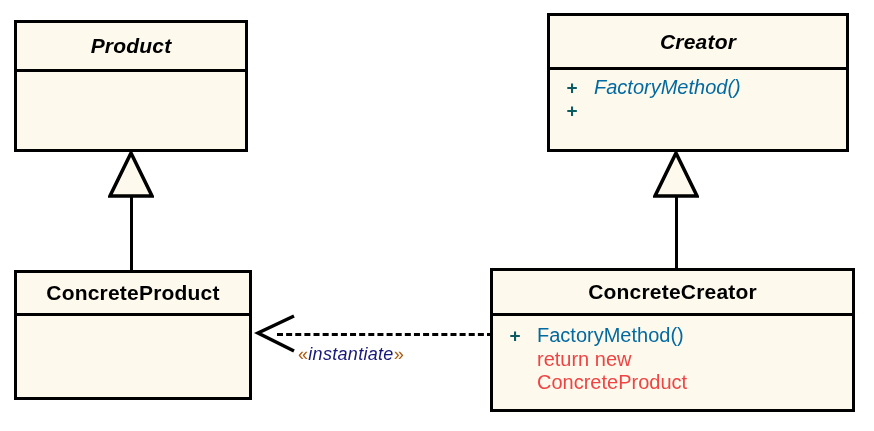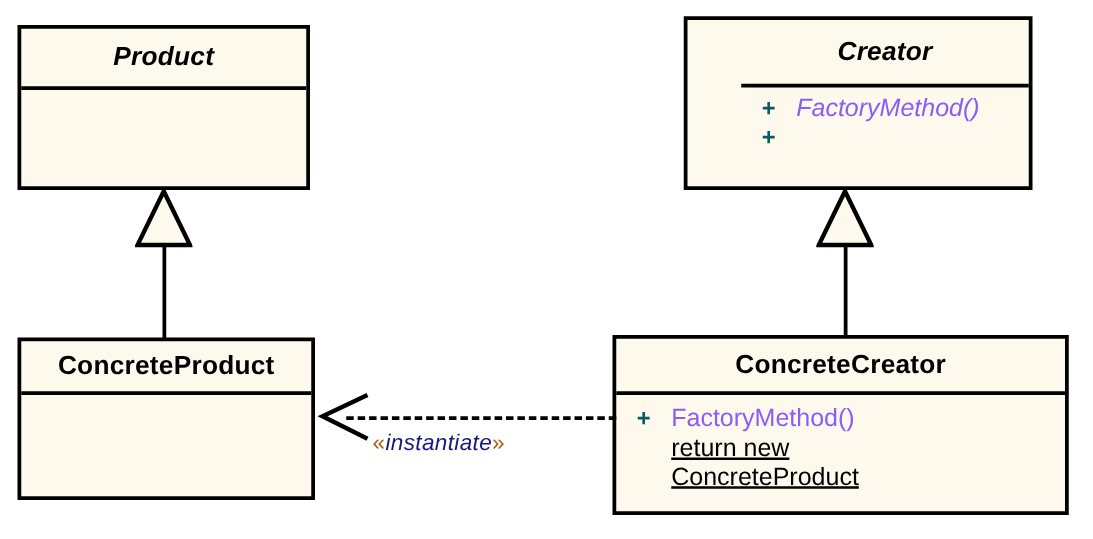--- a/index.html
+++ b/index.html
@@ -61,28 +61,27 @@
   .member-vis {
     width: 44px;
     flex: none;
     text-align: center;
     color: #0b5b63;
     font-weight: bold;
     font-size: 19px;
   }
   .member-vis.blank { color: transparent; }
   .member-name {
-    color: #8b5cf6;
+    color: #0369a1;
   }
   .member-name.abstract {
     font-style: italic;
   }
   .member-name.code {
-    color: #000000;
-    text-decoration: underline;
+    color: #ef4444;
   }
 
   
   .vline {
     position: absolute;
     background: #000000;
     width: 3px;
   }
   .tri-svg { position: absolute; }
 
@@ -105,21 +104,21 @@
 </head>
 <body>
 
 <div id="canvas">
 
   <div class="uml-class" style="left:14px; top:20px; width:234px; height:132px;">
     <div class="uml-header abstract" style="height:49px;">Product</div>
     <div class="uml-body empty"></div>
   </div>
 
-  <div class="uml-class" style="left:547px; top:13px; width:279px; height:139px;padding-left:43px;">
+  <div class="uml-class" style="left:547px; top:13px; width:302px; height:139px;">
     <div class="uml-header abstract" style="height:54px;">Creator</div>
     <div class="uml-body">
       <div class="member-row">
         <span class="member-vis">+</span>
         <span class="member-name abstract">FactoryMethod()</span>
       </div>
       <div class="member-row">
         <span class="member-vis">+</span>
       </div>
     </div>

